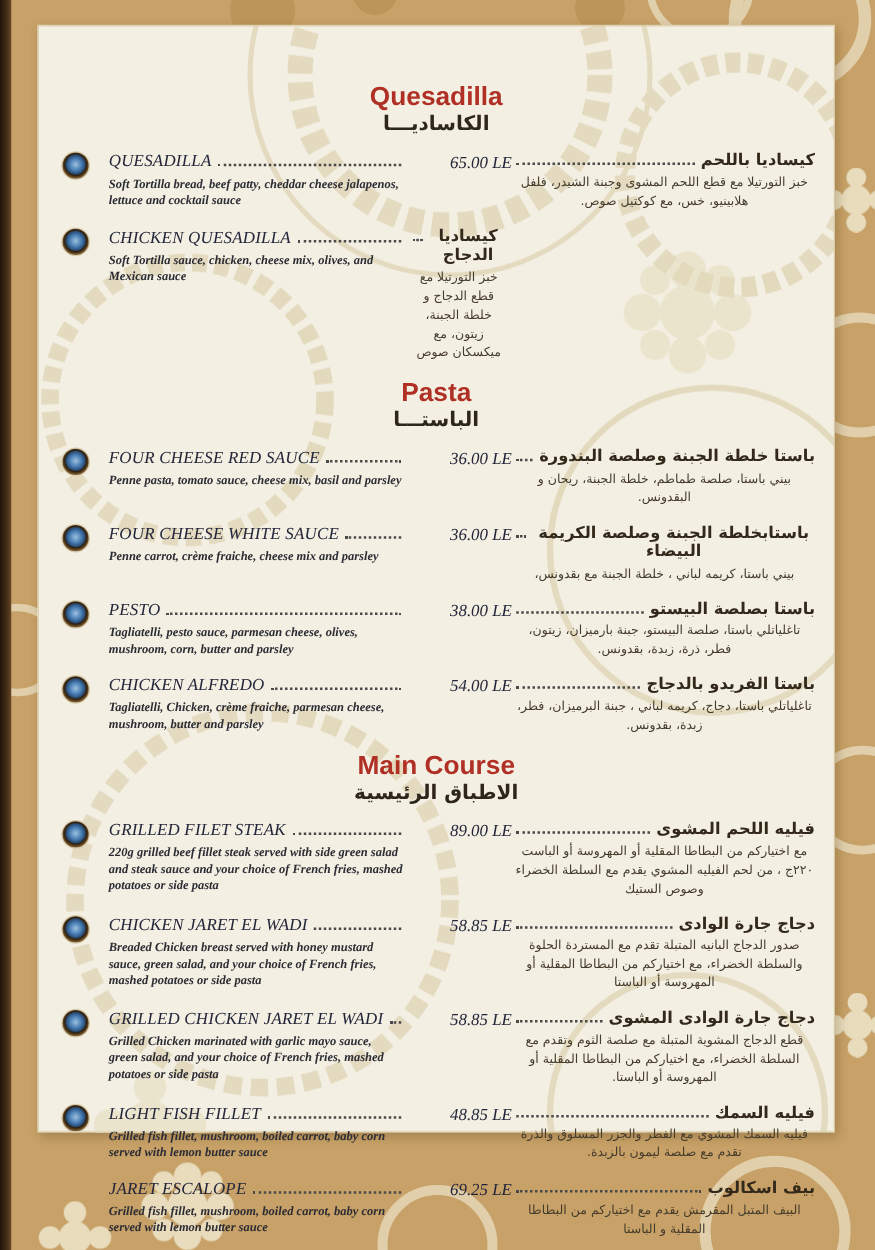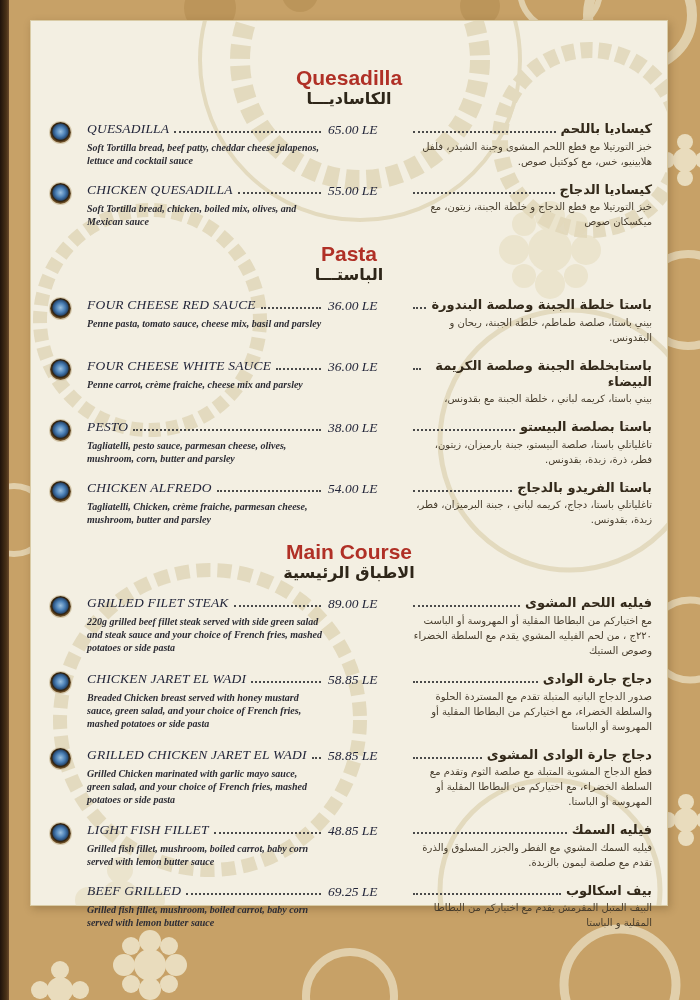--- a/index.html
+++ b/index.html
@@ -50,22 +50,23 @@
     white-space:nowrap;
   }
   .leader{flex:1;border-bottom:2px dotted #4a4a4a;margin:0 2px 3px 5px;min-width:8px;}
   .en-desc{
     font-style:italic;font-weight:bold;font-size:10px;color:#2c2c34;
     line-height:1.3;margin-top:4px;
   }
   .price{
     font-style:italic;font-size:13.5px;color:#23263a;white-space:nowrap;
     padding-top:1px;
-  }
-  .ar{direction:rtl;text-align:right;}
+    margin-left:32px;
+  }
+  .ar{direction:rtl;text-align:center;}
   .ar-name-row{display:flex;align-items:baseline;}
   .ar-name{
     font-family:"DejaVu Sans",sans-serif;font-weight:bold;
     font-size:13px;color:#33291a;line-height:1.2;
   }
   .ar-leader{flex:1;border-bottom:2px dotted #4a4a4a;margin:0 5px 3px 2px;min-width:8px;}
   .ar-desc{
     font-family:"DejaVu Sans",sans-serif;font-size:10px;color:#46ureg;
     color:#463c2c;line-height:1.5;margin-top:2px;
   }
@@ -189,23 +190,22 @@
         </div>
       </div>
 
       <div class="item">
         <div class="bullet"></div>
         <div>
           <div class="en-name-row">
             <span class="en-name">CHICKEN QUESADILLA</span>
             <span class="leader"></span>
           </div>
-          <div class="en-desc">Soft Tortilla bread, chicken, boiled mix, olives, and Mexican sauce</div>
-        </div>
-        <div class="price">55.00  LE</div>
+          <div class="en-desc">Soft Tortilla sauce, chicken, cheese mix, olives, and Mexican sauce</div>
+        </div>
         <div class="ar">
           <div class="ar-name-row">
             <span class="ar-name">كيساديا الدجاج</span>
             <span class="ar-leader"></span>
           </div>
           <div class="ar-desc">خبز التورتيلا مع قطع الدجاج و خلطة الجبنة، زيتون، مع ميكسكان صوص</div>
         </div>
       </div>
     </div>
 
@@ -371,21 +371,21 @@
             <span class="ar-leader"></span>
           </div>
           <div class="ar-desc">فيليه السمك المشوي مع الفطر والجزر المسلوق والذرة تقدم مع صلصة ليمون بالزبدة.</div>
         </div>
       </div>
 
       <div class="item">
         <div class="bullet hidden"></div>
         <div>
           <div class="en-name-row">
-            <span class="en-name">BEEF GRILLED</span>
+            <span class="en-name">JARET ESCALOPE</span>
             <span class="leader"></span>
           </div>
           <div class="en-desc">Grilled fish fillet, mushroom, boiled carrot, baby corn served with lemon butter  sauce</div>
         </div>
         <div class="price">69.25  LE</div>
         <div class="ar">
           <div class="ar-name-row">
             <span class="ar-name">بيف اسكالوب</span>
             <span class="ar-leader"></span>
           </div>

